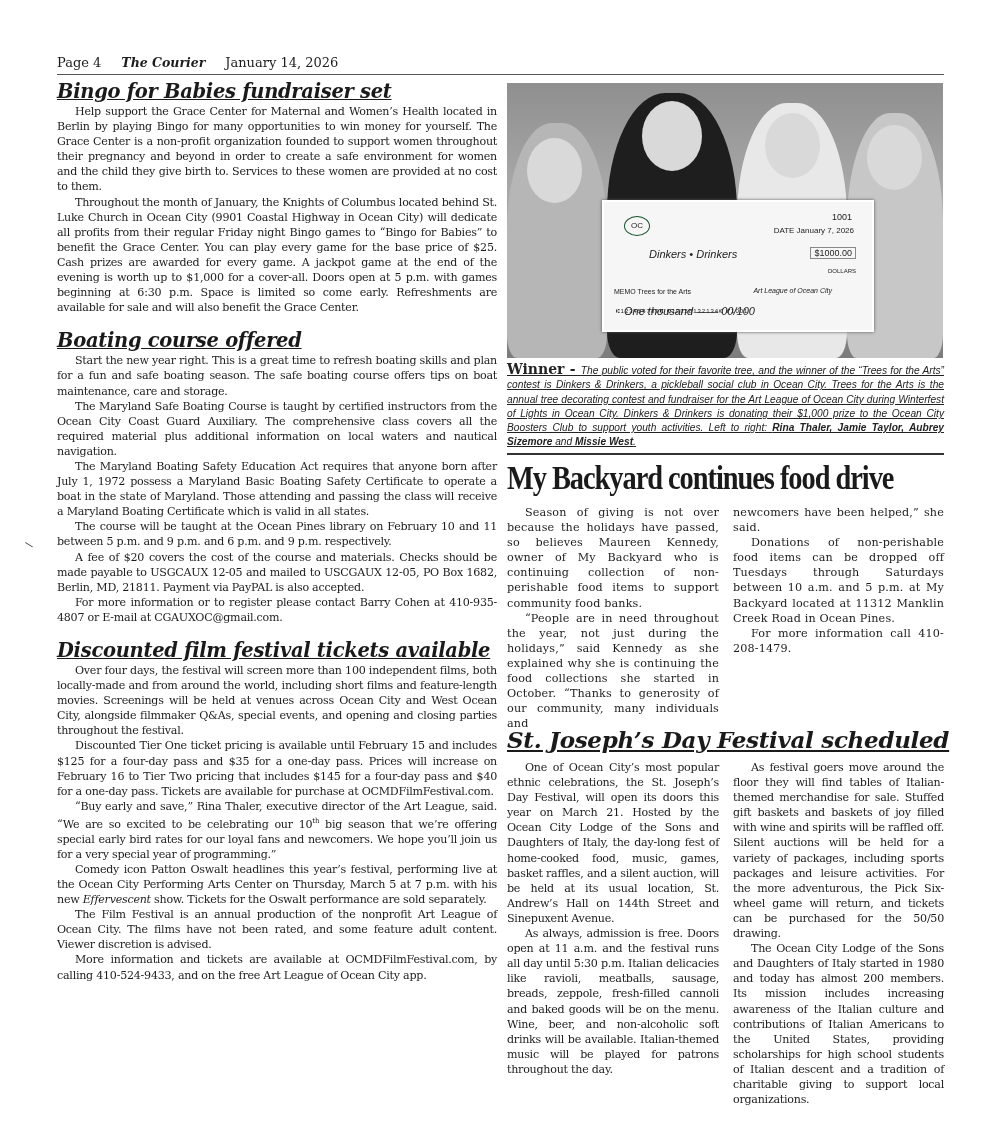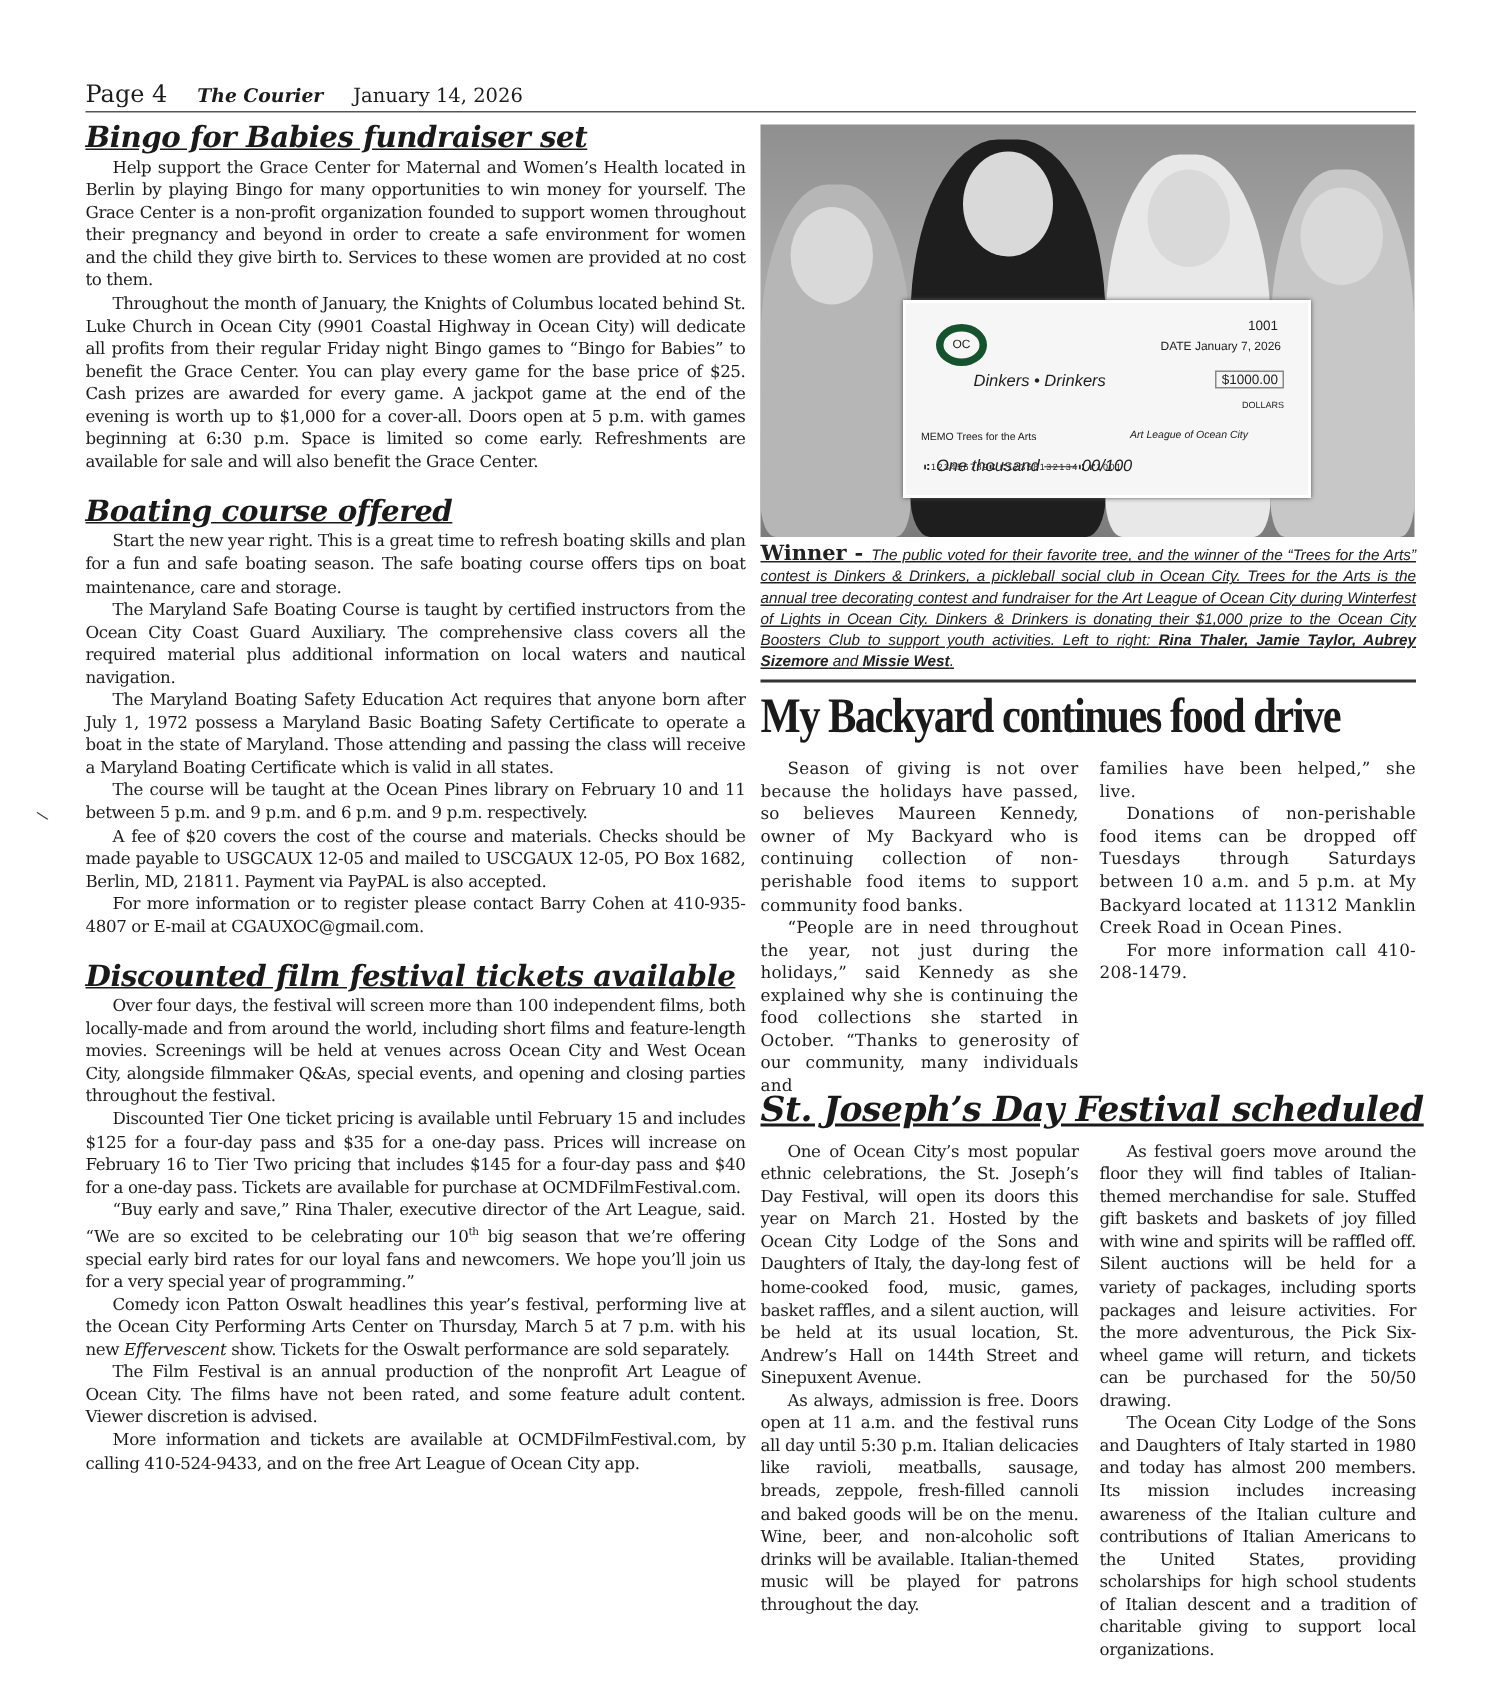--- a/index.html
+++ b/index.html
@@ -1,20 +1,20 @@
 <!DOCTYPE html>
 <html><head>
 <meta charset="utf-8">
 <style>
   html, body { margin:0; padding:0; background:#ffffff; }
   body { width:1000px; height:1137px; position:relative; overflow:hidden; color:#1c1c1c;
          font-family:"DejaVu Serif", serif; }
   .masthead { position:absolute; left:57px; top:54px; width:887px; height:20px;
               border-bottom:1.5px solid #555; font-size:12.5px; line-height:18px; }
-  .masthead .pg { font-size:16px; }
+  .masthead .pg { font-size:13px; }
   .masthead .paper { font-weight:bold; font-style:italic; margin:0 16px; }
   .masthead .date { font-size:13px; }
 
   .col { position:absolute; font-family:"DejaVu Serif", serif; font-size:11.1px; line-height:15.1px;
          text-align:justify; letter-spacing:-0.25px; }
   .col p { margin:0; text-indent:18px; }
   .col p.noind { text-indent:0; }
 
   .headline-it { font-family:"DejaVu Serif", serif; font-weight:bold; font-style:italic;
                  font-size:19.5px; line-height:24px; margin:0; color:#1a1a1a; letter-spacing:-0.3px;text-decoration:underline; }
@@ -38,21 +38,21 @@
   .check .num { position:absolute; right:20px; top:10px; font-size:9px; }
   .check .dt { position:absolute; right:18px; top:24px; font-size:8px; }
   .check .payee { position:absolute; left:45px; top:46px; font-size:11px; font-style:italic; }
   .check .amt { position:absolute; right:16px; top:45px; font-size:9px; border:1px solid #888; padding:0 3px; }
   .check .words { position:absolute; left:20px; top:63px; font-size:11px; font-style:italic;margin-top:40px; }
   .check .dollars { position:absolute; right:16px; top:66px; font-size:6px; }
   .check .memo { position:absolute; left:10px; top:86px; font-size:7px; }
   .check .sig { position:absolute; right:40px; top:85px; font-size:7px; font-style:italic; }
   .check .micr { position:absolute; left:12px; top:106px; font-size:6px; letter-spacing:1px; }
   .check .logo { position:absolute; left:20px; top:14px; width:24px; height:18px; border-radius:50%;
-                 border:5px solid #14532d; font-size:8px; text-align:center; line-height:18px; }
+                 border:1px solid #14532d; font-size:8px; text-align:center; line-height:18px; }
 
   .caption { position:absolute; left:507px; top:362px; width:437px; font-family:"Liberation Sans", sans-serif;
              font-style:italic; font-size:10.2px; line-height:14.3px; text-align:justify; color:#222;text-decoration:underline; }
   .caption .lead { font-family:"DejaVu Serif", serif; font-style:normal; font-weight:bold; font-size:14px; }
   .caption b { font-weight:bold; }
   .rule { position:absolute; left:507px; top:453px; width:437px; height:0; border-top:2px solid #333; }
 
   #backyard-head { position:absolute; left:507px; top:460px; }
   #backyard-c1 { left:507px; top:505px; width:212px; font-size:11.2px; letter-spacing:0.15px; }
   #backyard-c2 { left:733px; top:505px; width:211px; font-size:11.2px; letter-spacing:0.15px; }
@@ -134,21 +134,21 @@
 </div>
 
 <div class="rule"></div>
 
 <h2 class="headline-cond" id="backyard-head">My Backyard continues food drive</h2>
 <div class="col" id="backyard-c1">
   <p>Season of giving is not over because the holidays have passed, so believes Maureen Kennedy, owner of My Backyard who is continuing collection of non-perishable food items to support community food banks.</p>
   <p>“People are in need throughout the year, not just during the holidays,” said Kennedy as she explained why she is continuing the food collections she started in October.  “Thanks to generosity of our community, many individuals and</p>
 </div>
 <div class="col" id="backyard-c2">
-  <p class="noind">families have been helped,” she live.</p>
+  <p class="noind">newcomers have been helped,” she said.</p>
   <p>Donations of non-perishable food items can be dropped off Tuesdays through Saturdays between 10 a.m. and 5 p.m. at My Backyard located at 11312 Manklin Creek Road in Ocean Pines.</p>
   <p>For more information call 410-208-1479.</p>
 </div>
 
 <h2 class="headline-it" id="joseph-head">St. Joseph’s Day Festival scheduled</h2>
 <div class="col" id="joseph-c1">
   <p>One of Ocean City’s most popular ethnic celebrations, the St. Joseph’s Day Festival, will open its doors this year on March 21. Hosted by the Ocean City Lodge of the Sons and Daughters of Italy, the day-long fest of home-cooked food, music, games, basket raffles, and a silent auction, will be held at its usual location, St. Andrew’s Hall on 144th Street and Sinepuxent Avenue.</p>
   <p>As always, admission is free. Doors open at 11 a.m. and the festival runs all day until 5:30 p.m. Italian delicacies like ravioli, meatballs, sausage, breads, zeppole, fresh-filled cannoli and baked goods will be on the menu. Wine, beer, and non-alcoholic soft drinks will be available. Italian-themed music will be played for patrons throughout the day.</p>
 </div>
 <div class="col" id="joseph-c2">

